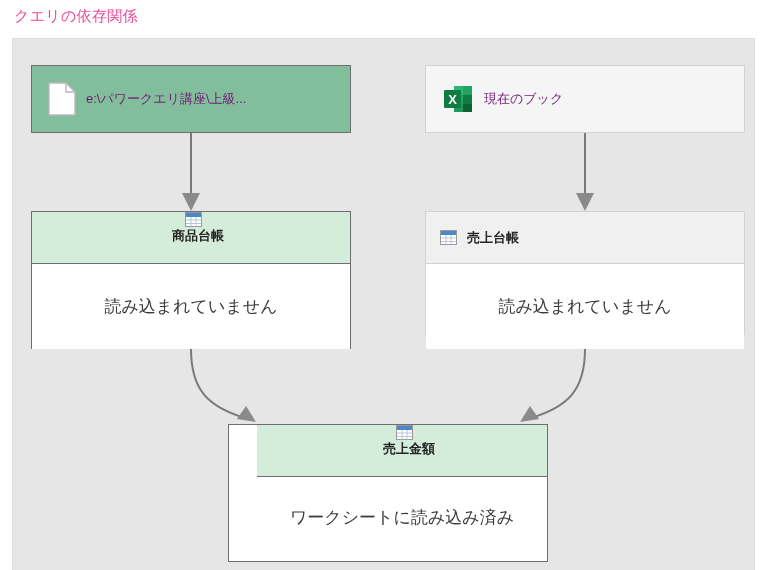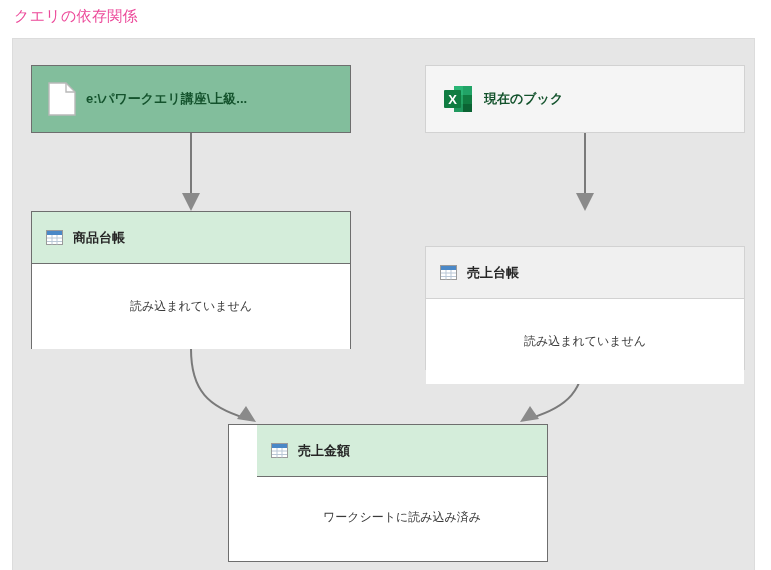--- a/index.html
+++ b/index.html
@@ -27,41 +27,41 @@
   }
   #edges{position:absolute;left:0;top:0;width:743px;height:540px;pointer-events:none;}
 
   .node{position:absolute;box-sizing:border-box;background:#ffffff;}
   .node.sel{border:1px solid #6e6e6e;}
   .node.unsel{border:1px solid #d2d2d2;}
 
   
   .srcnode{display:flex;align-items:center;box-sizing:border-box;}
   .srcnode .lbl{
-    font-size:13px;font-weight:bold;color:#14532d;
+    font-size:13px;font-weight:normal;color:#701a75;
     white-space:nowrap;overflow:hidden;text-overflow:ellipsis;
   }
 
   .node .head{
     display:flex;align-items:center;
     box-sizing:border-box;
     padding-left:14px;
     height:52px;
   }
   .node .head .lbl{
     font-size:13px;font-weight:bold;color:#262626;
     white-space:nowrap;
   }
   .node .body{
     box-sizing:border-box;
     display:flex;align-items:center;justify-content:center;
     background:#ffffff;
-    font-size:12px;color:#3a3a3a;
+    font-size:17px;color:#3a3a3a;
   }
-  .head.green{background:#d4edda;border-bottom:1px solid #6e6e6e;}
+  .head.green{background:#d4edda;border-bottom:1px solid #6e6e6e;flex-direction:column;}
   .head.grey{background:#f0f0f0;border-bottom:1px solid #d2d2d2;}
 
   .icon{flex:0 0 auto;display:inline-block;margin-right:10px;line-height:0;}
 </style>
 </head>
 <body>
 
 <div id="page-title">クエリの依存関係</div>
 
 <div id="canvas">
@@ -125,21 +125,21 @@
             <line x1="6" y1="5" x2="6" y2="14.5"></line>
               <line x1="11" y1="5" x2="11" y2="14.5"></line>
           </g>
         </svg>
       </span>
       <span class="lbl">商品台帳</span>
     </div>
     <div class="body" style="height:85px;">読み込まれていません</div>
   </div>
 
-  <div class="node unsel" style="left:412px;top:172px;width:320px;height:124px;margin-top:35px;">
+  <div class="node unsel" style="left:412px;top:172px;width:320px;height:124px;">
     <div class="head grey">
       <span class="icon">
         <svg width="17" height="15" viewBox="0 0 17 15">
           <rect x="0.5" y="0.5" width="16" height="14" fill="#ffffff" stroke="#9a9a9a"></rect>
           <rect x="1" y="1" width="15" height="4" fill="#4a88c7"></rect>
           <g stroke="#b9c7d6" stroke-width="1">
             <line x1="1" y1="8" x2="16" y2="8"></line>
               <line x1="1" y1="11.5" x2="16" y2="11.5"></line>
             <line x1="6" y1="5" x2="6" y2="14.5"></line>
               <line x1="11" y1="5" x2="11" y2="14.5"></line>

